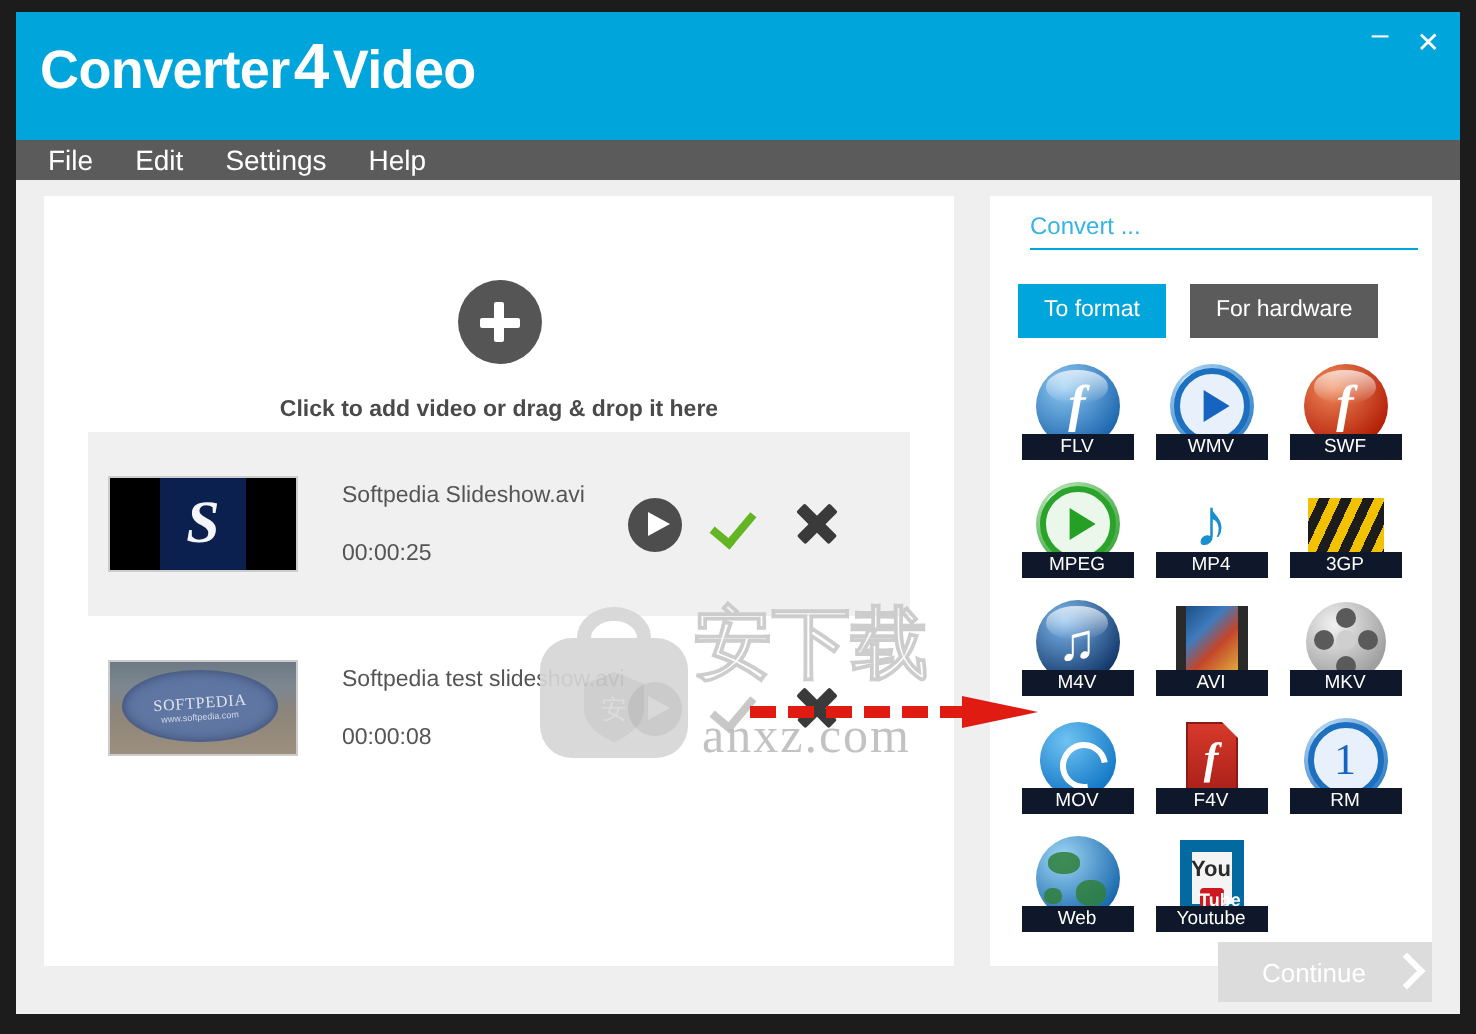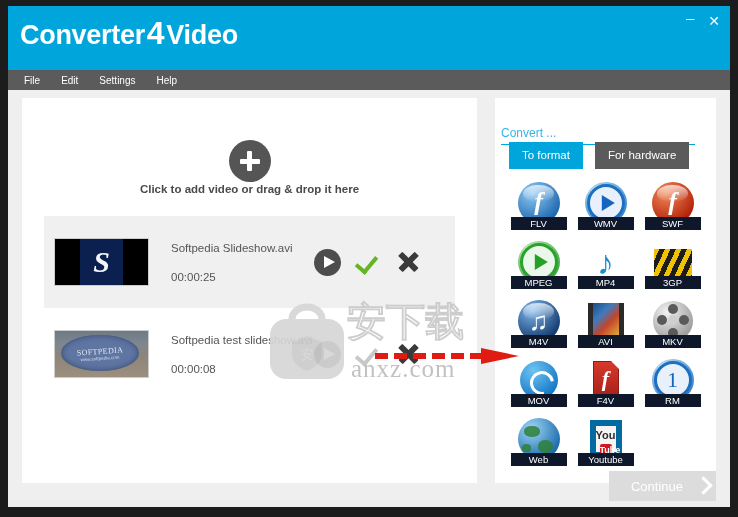--- a/index.html
+++ b/index.html
@@ -59,21 +59,21 @@
   .menubar {
     height: 20px;
     background: #5b5b5b;
     display: flex;
     align-items: center;
     padding-left: 8px;
     gap: 5px;
   }
   .menu-item {
     color: #ffffff;
-    font-size: 10px;
+    font-size: 14px;
     padding: 2px 8px;
     white-space: nowrap;
   }
   
   .content {
     position: relative;
     height: 429px;
     background: #efefef;
   }
   
@@ -114,21 +114,21 @@
   }
   .plus-circle:before, .plus-circle:after {
     content: "";
     position: absolute;
     background: #ffffff;
     border-radius: 1px;
   }
   .plus-circle:before { left: 11px; top: 19px; width: 20px; height: 5px; }
   .plus-circle:after  { left: 18.5px; top: 11px; width: 5px; height: 20px; }
   .dropzone-text {
-    margin-top: 1px;
+    margin-top: 17px;
     font-size: 11.5px;
     font-weight: bold;
     color: #4a4a4a;
   }
   
   .file-list {
     position: absolute;
     left: 22px; top: 118px;
     width: 411px;
   }
@@ -267,23 +267,22 @@
   .right-panel {
     position: absolute;
     left: 487px; top: 8px;
     width: 221px; height: 385px;
     background: #ffffff;
     box-sizing: border-box;
     overflow: hidden;
   }
   .rp-head {
     position: absolute;
-    left: 6px; top: 8px;
+    left: 20px; top: 8px;
     width: 194px;
-    margin-top: 20px;
   }
   .mode-tabs {
     position: absolute;
     left: 14px; top: 44px;
     display: flex;
     gap: 12px;
     justify-content: flex-end;
   }
   .mode-tab {
     height: 27px;

